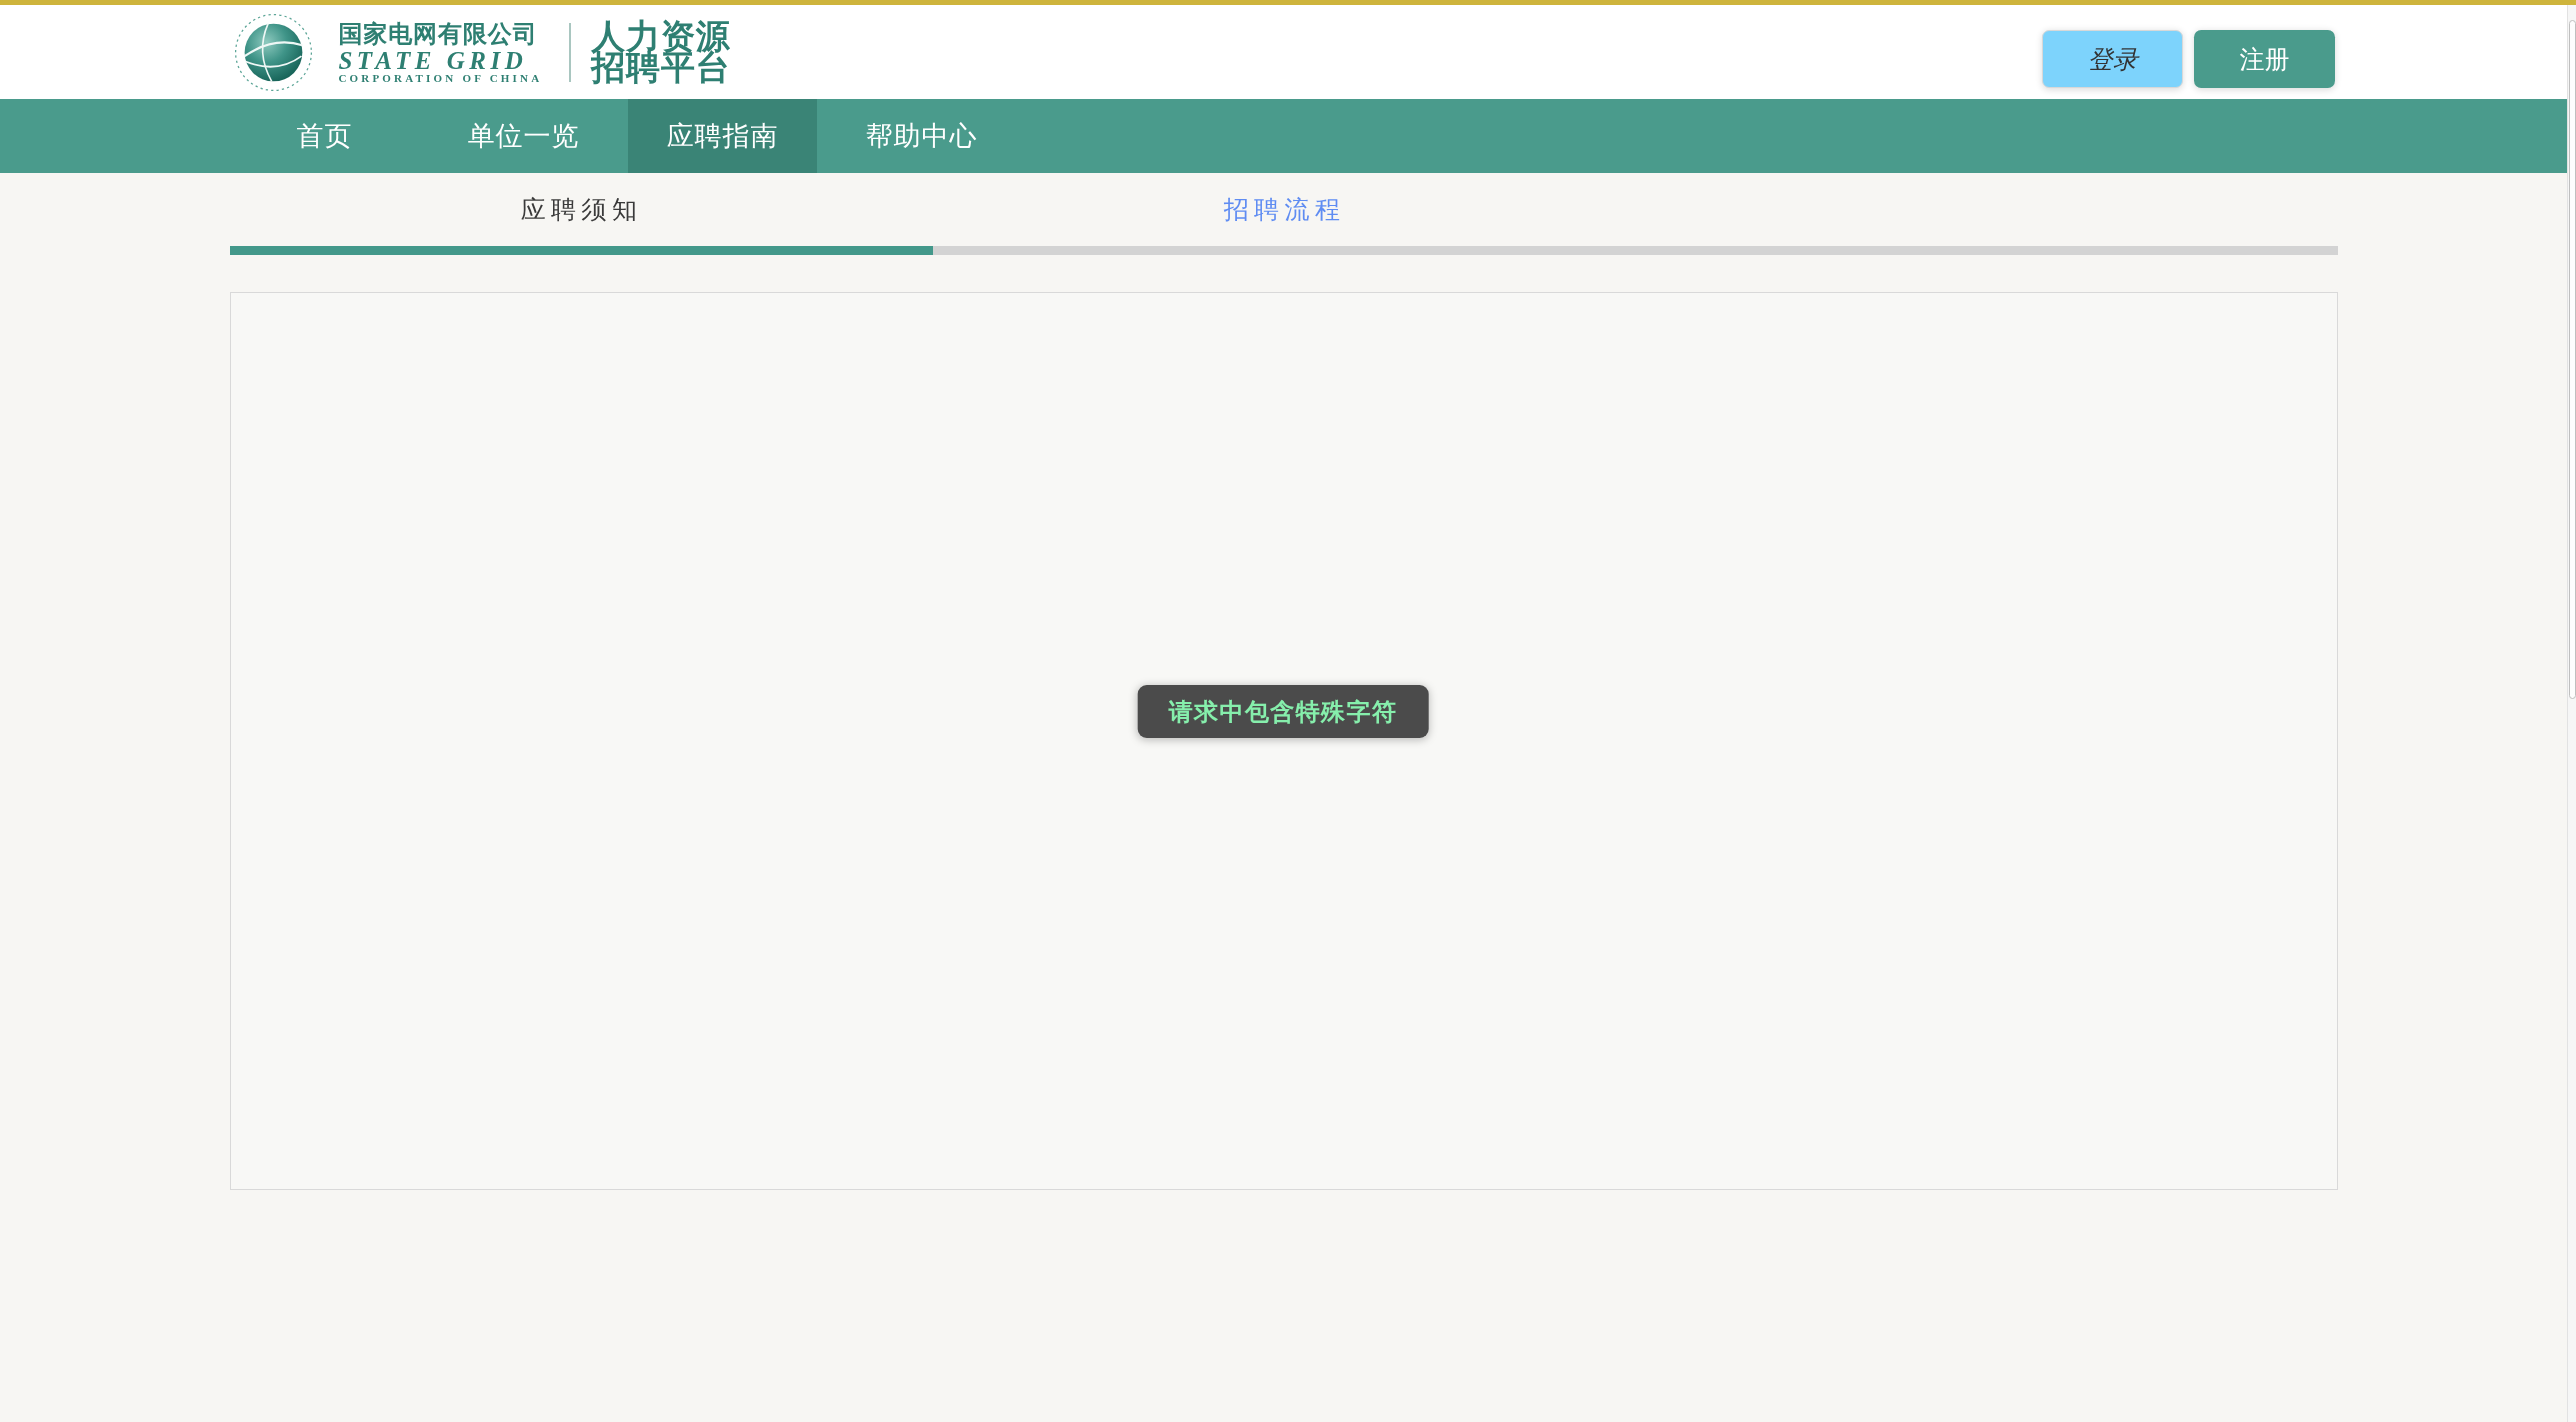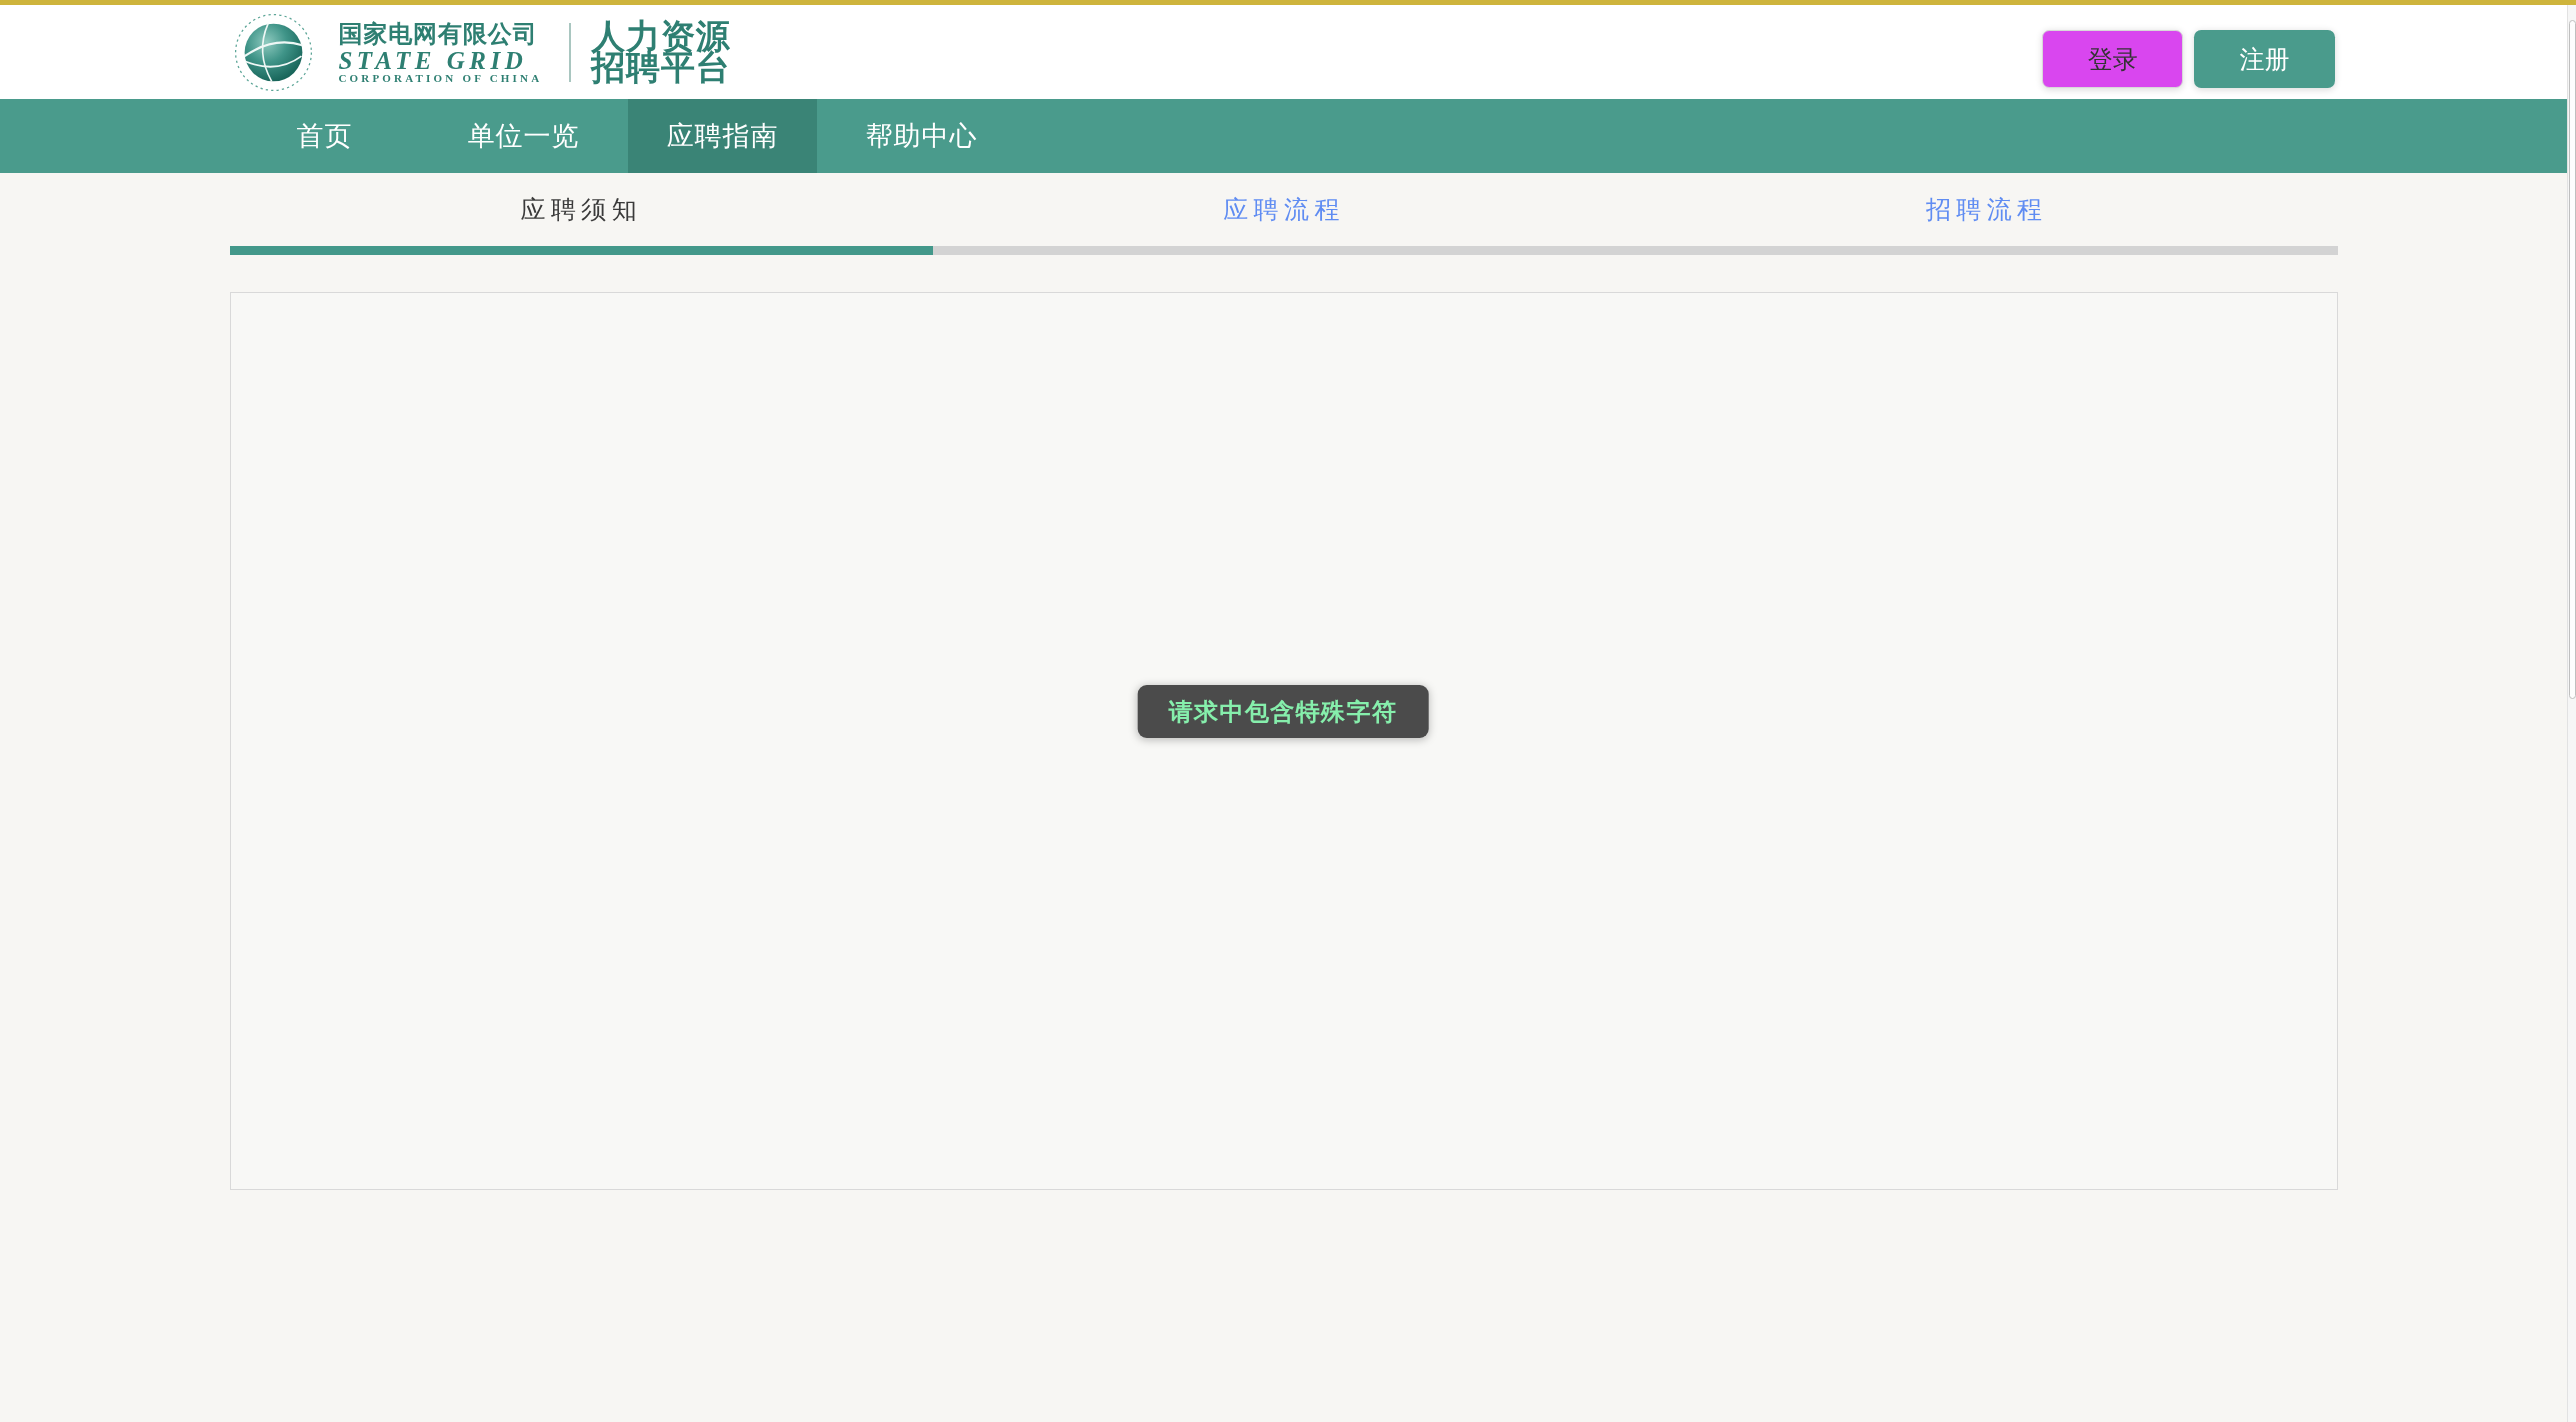--- a/index.html
+++ b/index.html
@@ -63,21 +63,21 @@
   .auth{
     position:absolute;right:241px;top:25px;height:58px;
     display:flex;gap:10.8px;
   }
   .auth button{
     height:58px;min-width:141px;border-radius:7.2px;
     font-family:inherit;font-size:25px;cursor:pointer;
     box-shadow:0 1.8px 7.2px rgba(0,0,0,0.14);
   }
   .btn-login{
-    background:#d946ef;border:1.8px solid #d8d8d8;color:#333333;
+    background:#7dd3fc;border:1.8px solid #d8d8d8;color:#333333;font-style:italic;
   }
   .btn-register{
     background:var(--brand_green);border:none;color:#ffffff;
   }
   
   .nav{
     position:absolute;left:0;top:99px;width:2576px;height:74px;
     background:var(--brand_green);
     display:flex;align-items:stretch;padding-left:230px;box-sizing:border-box;gap:10px;
   }
@@ -174,21 +174,20 @@
 
   <nav class="nav">
     <div class="nav-item">首页</div>
     <div class="nav-item">单位一览</div>
     <div class="nav-item active">应聘指南</div>
     <div class="nav-item">帮助中心</div>
   </nav>
 
   <div class="tabs">
     <div class="tab active">应聘须知</div>
-    <div class="tab link">应聘流程</div>
     <div class="tab link">招聘流程</div>
   </div>
   <div class="progress">
     <div class="progress-fill"></div>
   </div>
 
   <main class="content-box"></main>
 
   <div class="toast">请求中包含特殊字符</div>
 

